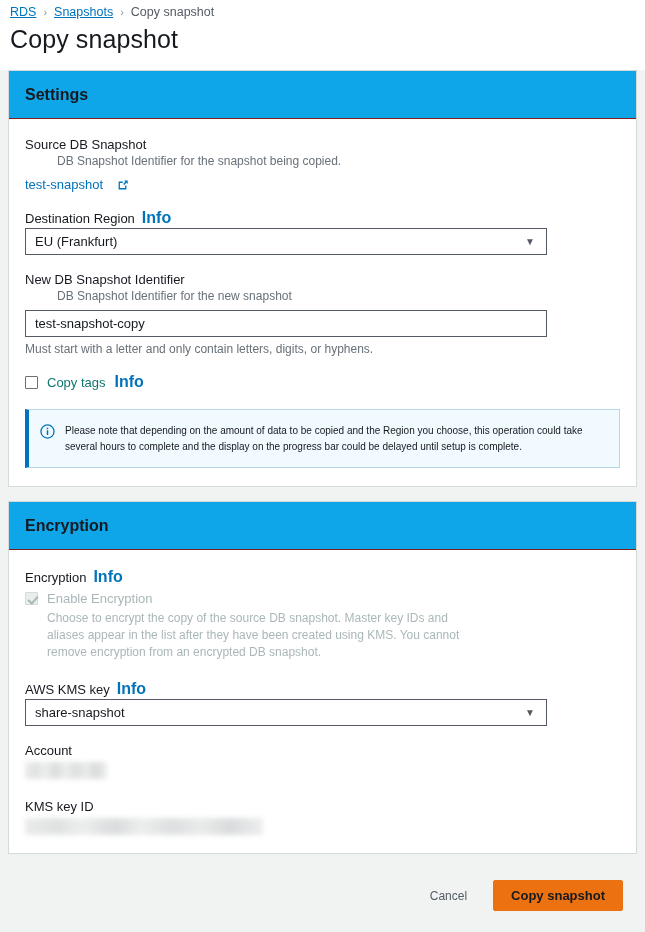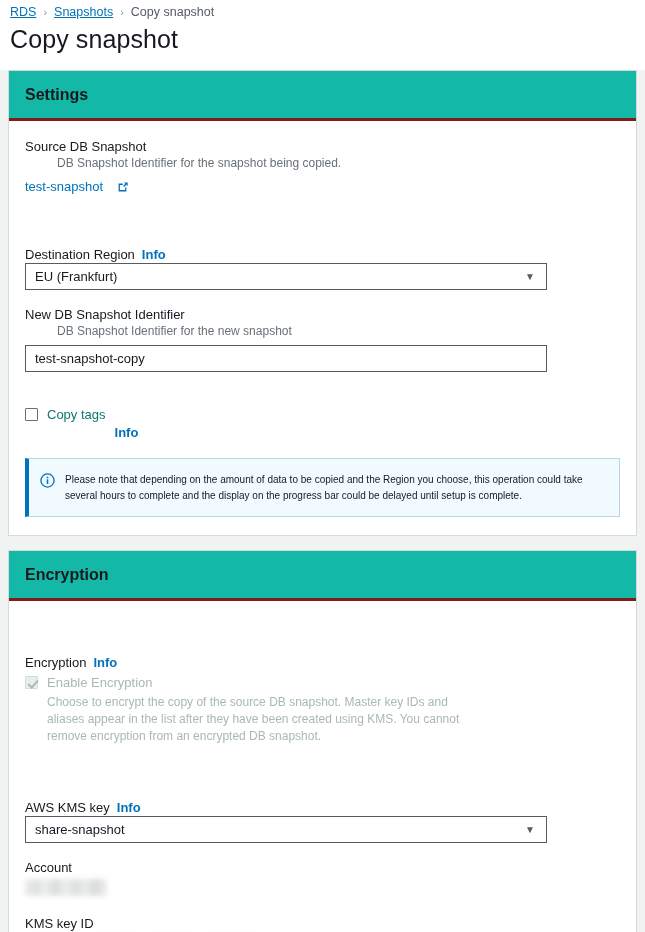--- a/index.html
+++ b/index.html
@@ -61,22 +61,22 @@
     padding: 0 8px 0 8px;
   }
 
   
   .card {
     background: #ffffff;
     border: 1px solid #d5dbdb;
     margin-bottom: 14px;
   }
   .card-header {
-    background: #14b8a6;
-    border-bottom: 3px solid #7f1d1d;
+    background: #0ea5e9;
+    border-bottom: 1px solid #7f1d1d;
     padding: 15px 16px 14px 16px;
   }
   .card-header-title {
     font-size: 16px;
     font-weight: bold;
     color: #16191f;
   }
   .card-body {
     padding: 18px 16px 18px 16px;
   }
@@ -89,25 +89,24 @@
     font-size: 13px;
     font-weight: 400;
     color: #16191f;
     margin-bottom: 1px;
     display: flex;
     align-items: baseline;
     gap: 7px;
   }
   .info-link {
     color: #0073bb;
-    font-size: 13px;
+    font-size: 16px;
     font-weight: bold;
     cursor: pointer;
     text-decoration: none;
-    margin-top: 36px;
   }
   .field-desc {
     font-size: 12px;
     color: #687078;
     margin-bottom: 6px;
     line-height: 1.35;
     margin-left: 32px;
   }
   .field-hint {
     font-size: 12px;
@@ -309,20 +308,21 @@
       </div>
 
       <div class="field">
         <div class="field-label">
           <span>New DB Snapshot Identifier</span>
         </div>
         <div class="field-desc">DB Snapshot Identifier for the new snapshot</div>
         <div class="text-input">
           <span>test-snapshot-copy</span>
         </div>
+        <div class="field-hint">Must start with a letter and only contain letters, digits, or hyphens.</div>
       </div>
 
       <div class="field">
         <div class="checkbox-row">
           <span class="cbox"></span>
           <span class="cbox-label">Copy tags</span>
           <span class="info-link">Info</span>
         </div>
       </div>
 

